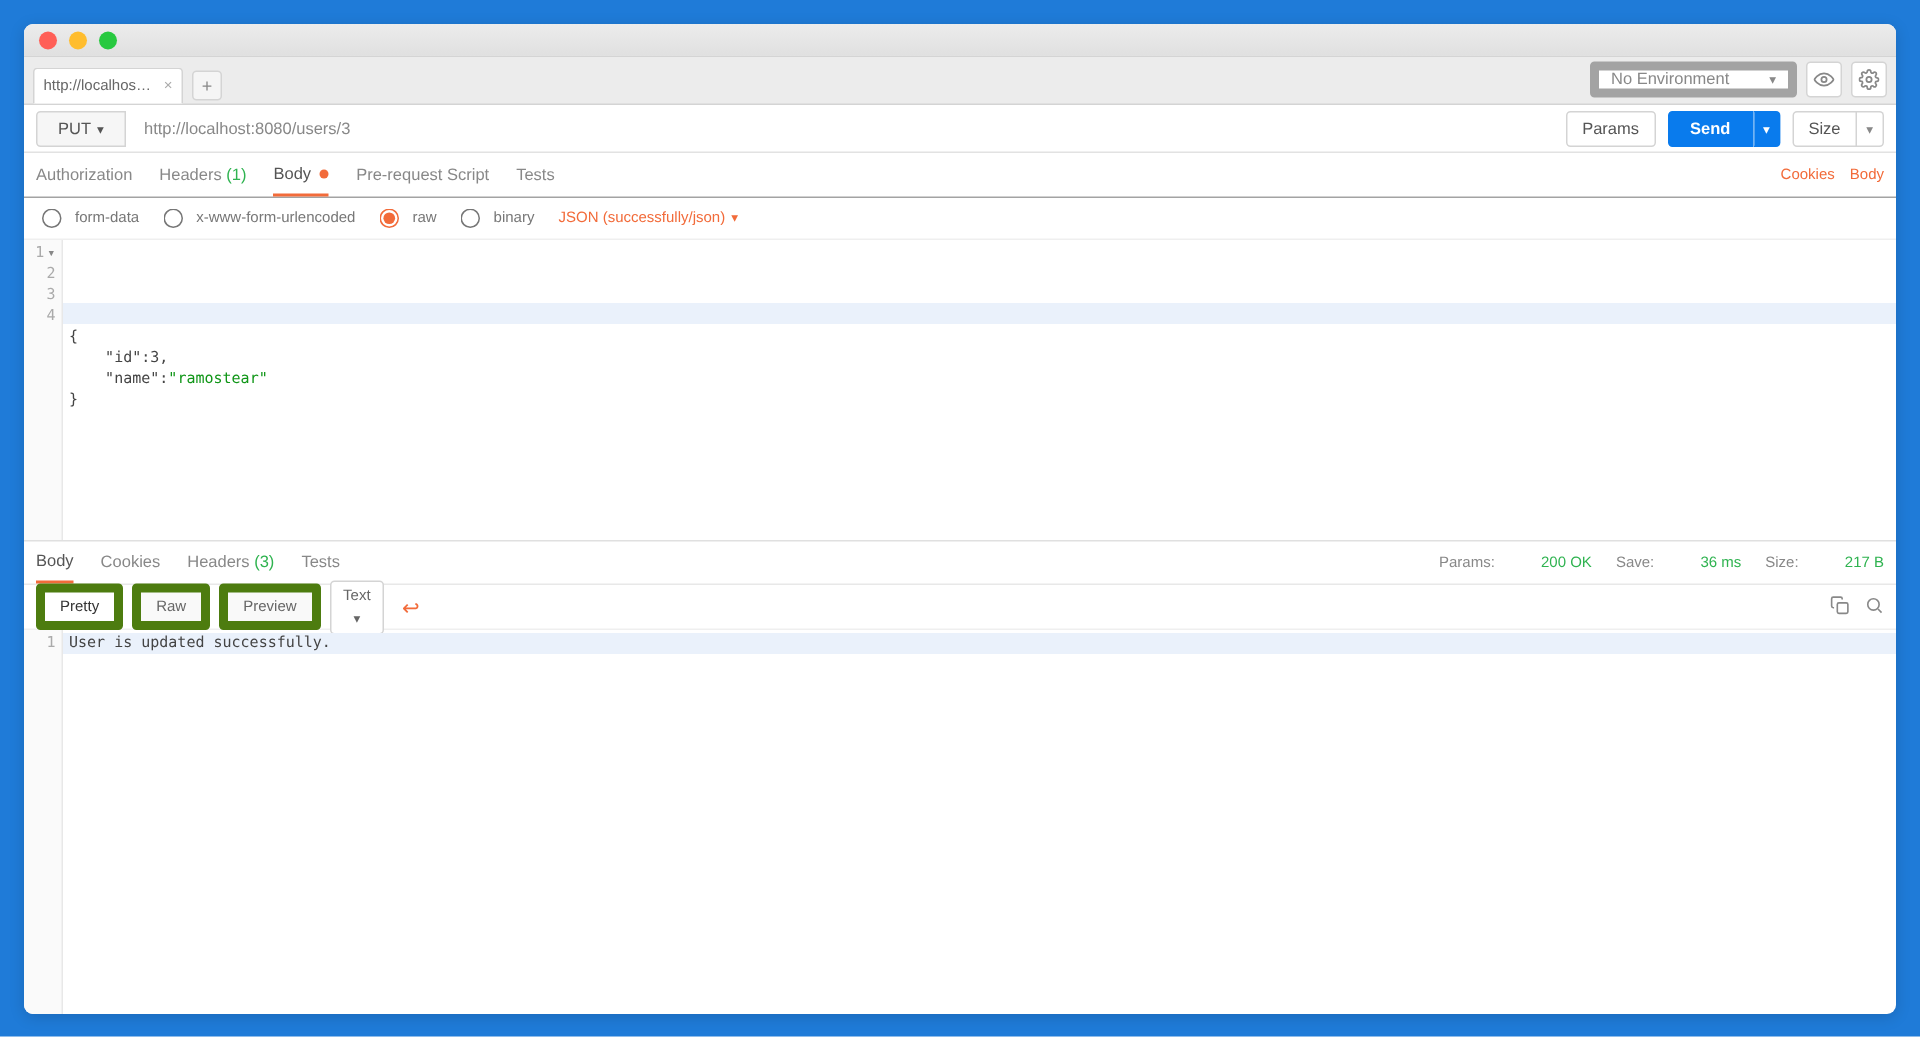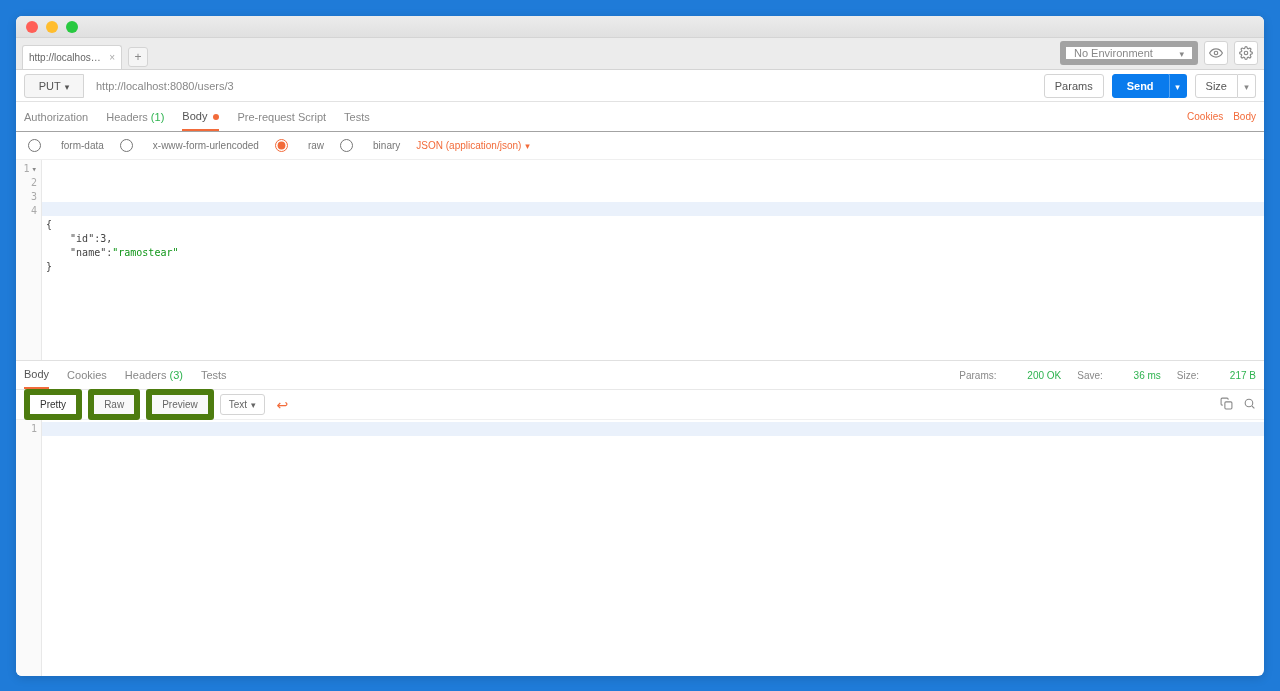--- a/index.html
+++ b/index.html
@@ -158,21 +158,21 @@
     background:#f26b3a; display:inline-block; margin-left:3px;
   }
 
   .body-type {
     height:28px;
     display:flex; align-items:center; gap:16px;
     padding:0 12px;
     font-size:10px; color:#777;
     border-bottom:1px solid #efefef;
   }
-  .body-type label { display:flex; align-items:center; gap:20px; cursor:pointer; }
+  .body-type label { display:flex; align-items:center; gap:9px; cursor:pointer; }
   .body-type input[type=radio]{ accent-color:#f26b3a; }
   .ct { color:#f26b3a; display:flex; align-items:center; gap:4px; cursor:pointer; }
   .ct .caret { color:#f26b3a; }
 
   .gutter {
     width:26px; background:#fafafa; border-right:1px solid #e8e8e8;
     color:#aaa; font-size:10px; text-align:right; padding:2px 4px 0 0;
     font-family: Menlo, Consolas, monospace;
   }
   .gutter div { line-height:14px; }
@@ -214,21 +214,21 @@
   }
   .tool-tab {
     padding:4px 10px; border:6px solid #4d7c0f;
     background:#f9f9f9; color:#666; border-radius:3px;
     font-size:10px;
   }
   .tool-tab.active { background:#fff; color:#333; }
   .tool-drop {
     padding:4px 8px; border:1px solid #d4d4d4;
     background:#fff; border-radius:3px; font-size:10px;
-    display:flex; align-items:center; gap:4px; color:#666;
+    display:flex; align-items:center; gap:4px; color:#666;flex-direction:column;
   }
   .wrap-icon { color:#f26b3a; font-size:14px; margin-left:6px; }
   .resptool .right { margin-left:auto; display:flex; gap:10px; color:#888;}
 
   .respview {
     display:flex; flex:1; font-family: Menlo, Consolas, monospace;
     font-size:10px; line-height:14px; color:#444;
     position:relative;
   }
   .resp-hl {
@@ -326,21 +326,21 @@
       </label>
     <label>
         <input type="radio" name="bt" checked="" style="">
         <span>raw</span>
       </label>
     <label>
         <input type="radio" name="bt" style="">
         <span>binary</span>
       </label>
     <span class="ct">
-      <span>JSON (application/json)</span>
+      <span>JSON (successfully/json)</span>
       <span class="caret"></span>
     </span>
   </div>
 
   <div class="editor">
     <div class="gutter">
       <div>1<span class="fold">▾</span></div>
       <div>2</div>
       <div>3</div>
       <div>4</div>
@@ -393,15 +393,17 @@
           </svg>
       </span>
     </div>
   </div>
 
   <div class="respview">
     <div class="resp-hl"></div>
     <div class="gutter">
       <div>1</div>
     </div>
+    <div class="respcode">
+<span>User is updated successfully.</span></div>
   </div>
 
 </div>
 
 </body></html>

